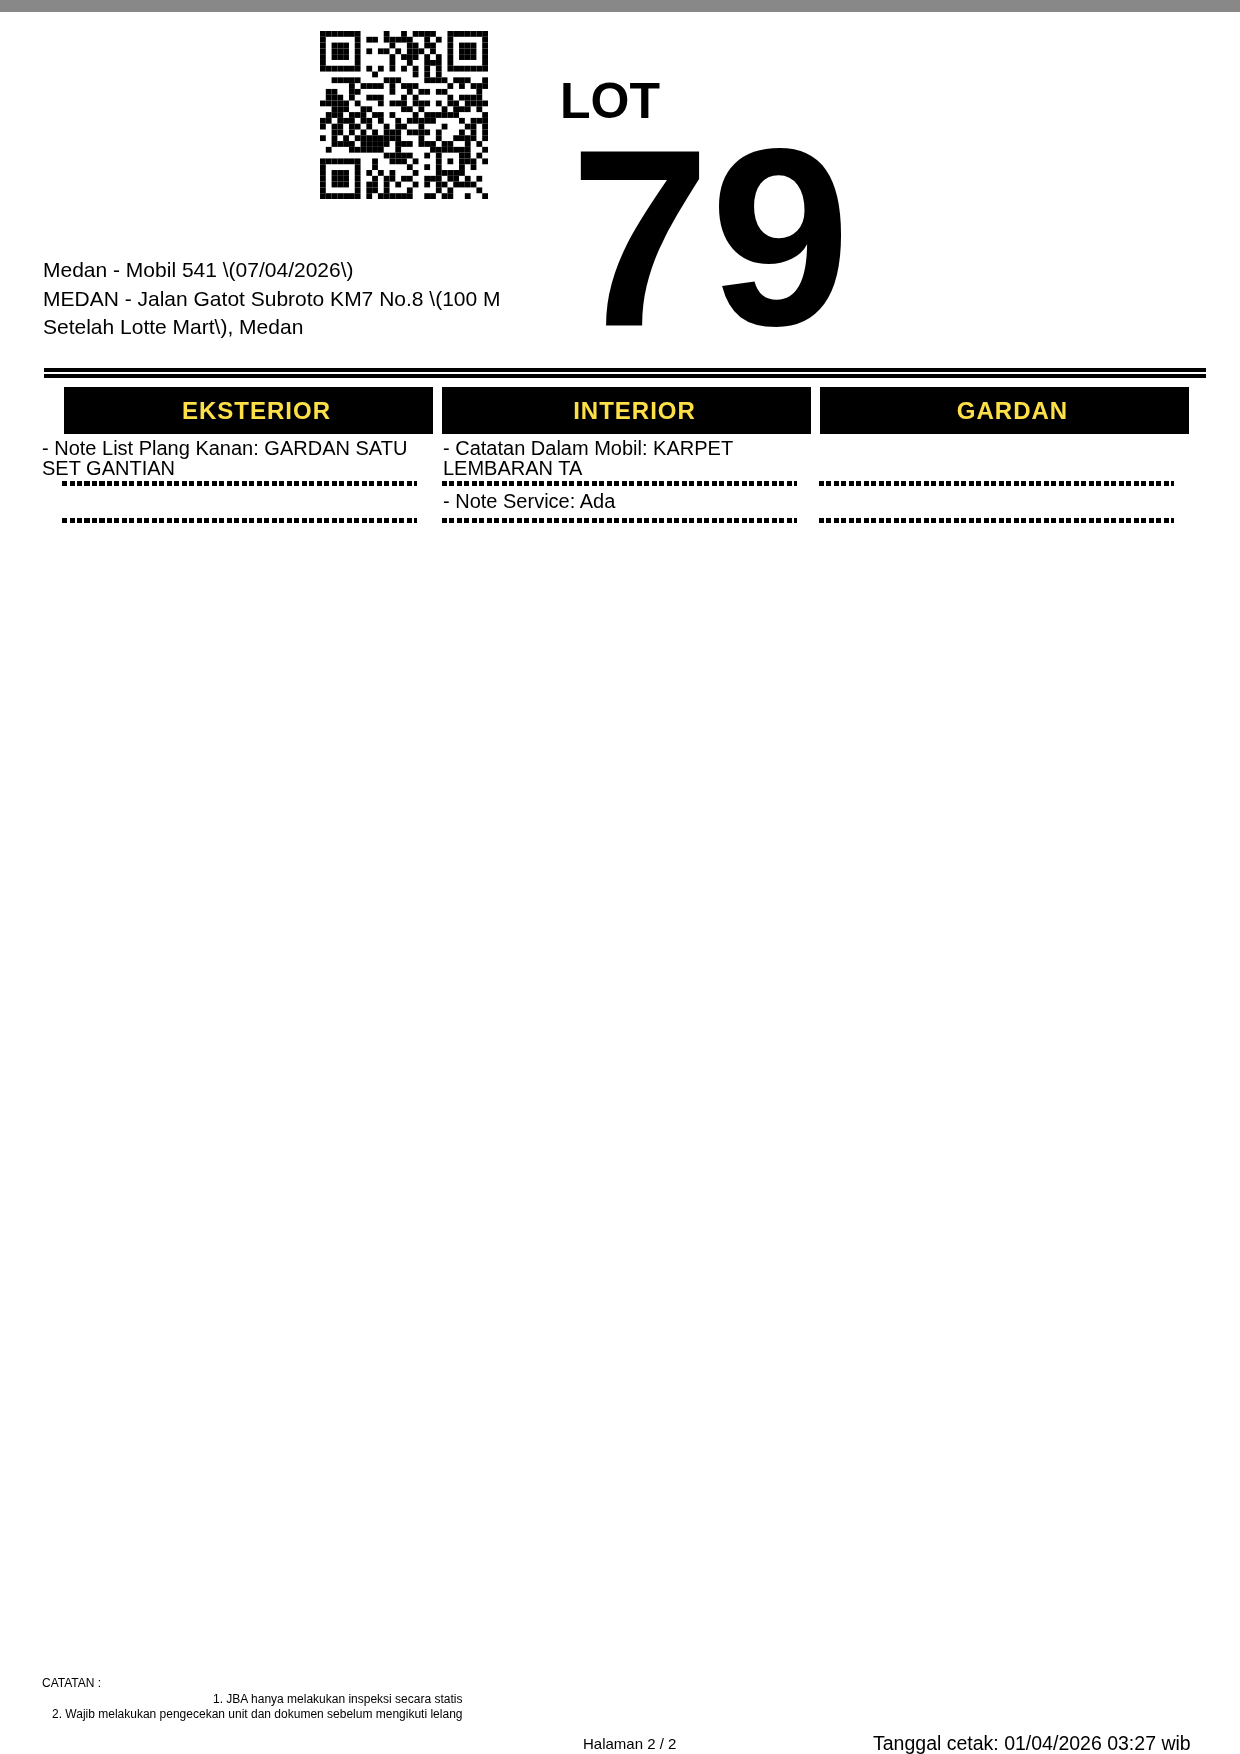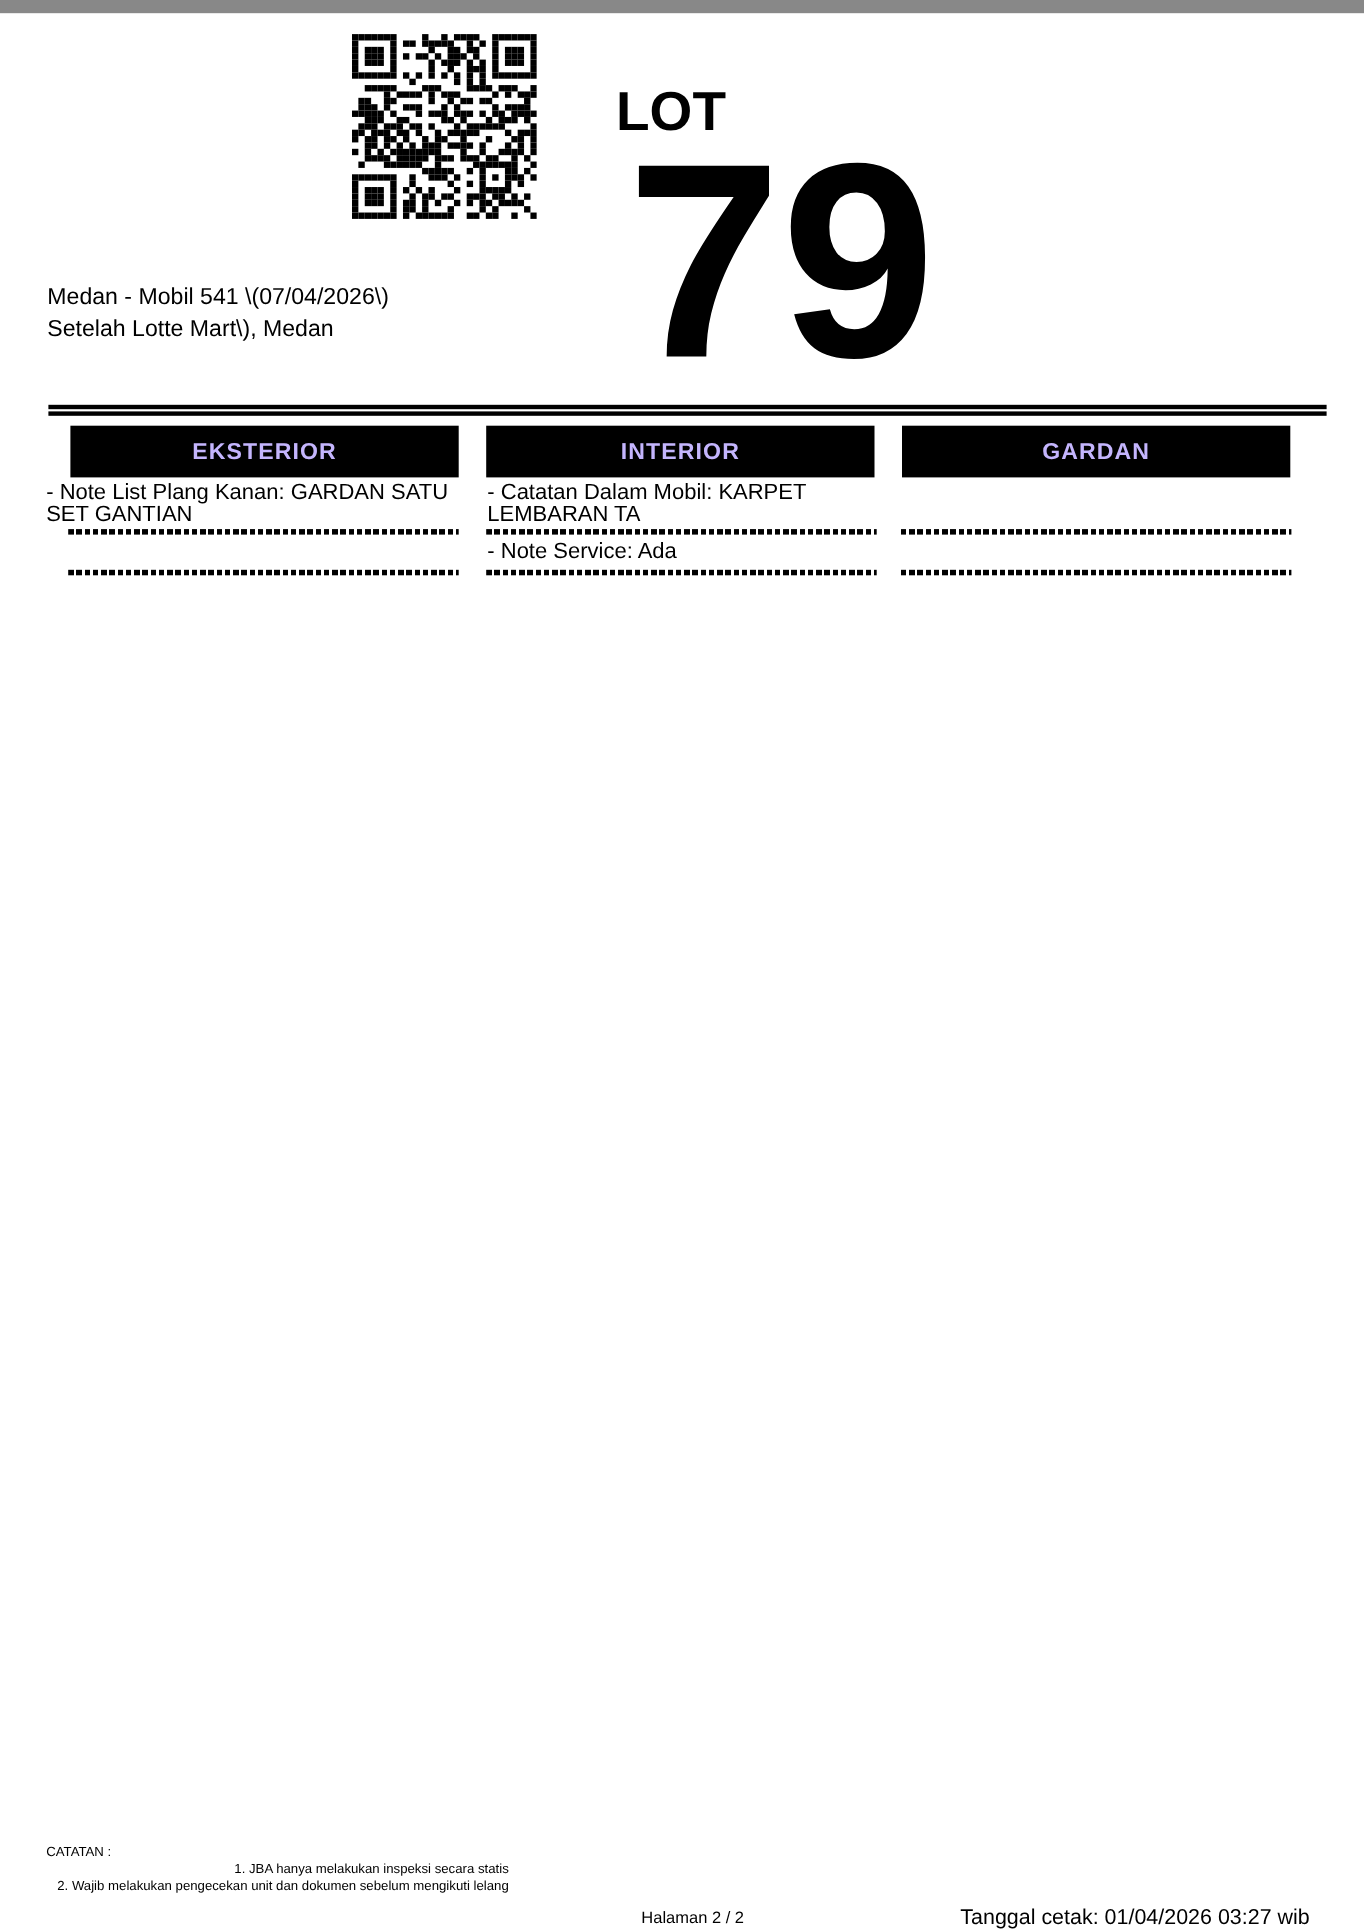--- a/index.html
+++ b/index.html
@@ -19,22 +19,22 @@
   }
   .address {
     position:absolute; left:43px; top:244px; width:500px;
     font-size:21px; line-height:28.5px;
   }
   .rule { position:absolute; left:44px; width:1162px; background:#000; }
   .rule.r1 { top:356px; height:3.5px; }
   .rule.r2 { top:362px; height:4px; }
   .sec-header {
     position:absolute; top:375px; height:47px; width:353px;
-    background:#000; color:#c4b5fd; font-size:21px; font-weight:bold; letter-spacing:1px;
-    display:flex; align-items:center; justify-content:center;
+    background:#000; color:#fde047; font-size:24px; font-weight:bold; letter-spacing:1px;
+    display:flex; align-items:center; justify-content:center;padding-left:16px;
   }
   .sec-header.c1 { left:64px; }
   .sec-header.c2 { left:442px; }
   .sec-header.c3 { left:820px; }
   .note {
     position:absolute; font-size:20px; line-height:20px;
     white-space:pre-line; width:380px;
   }
   .note.r1 { top:426px; }
   .note.r2 { top:479px; }
@@ -496,20 +496,21 @@
       <rect x="22" y="28" width="1" height="1" fill="#000"></rect>
       <rect x="25" y="28" width="1" height="1" fill="#000"></rect>
       <rect x="28" y="28" width="1" height="1" fill="#000"></rect>
     </svg>
 
   <div class="lot-label">LOT</div>
   <div class="lot-number">79</div>
 
   <div class="address">
     <div>Medan - Mobil 541 \(07/04/2026\)</div>
+    <div>MEDAN - Jalan Gatot Subroto KM7 No.8 \(100 M</div>
     <div>Setelah Lotte Mart\), Medan</div>
   </div>
 
   <div class="rule r1"></div>
   <div class="rule r2"></div>
 
   <div class="sec-header c1">EKSTERIOR</div>
   <div class="sec-header c2">INTERIOR</div>
   <div class="sec-header c3">GARDAN</div>
 

